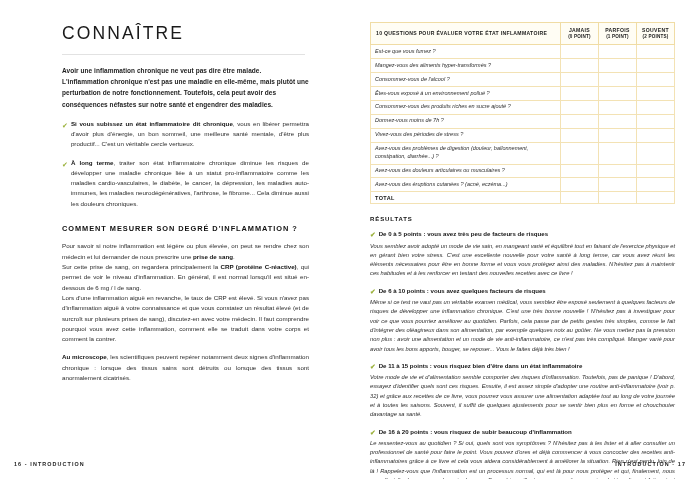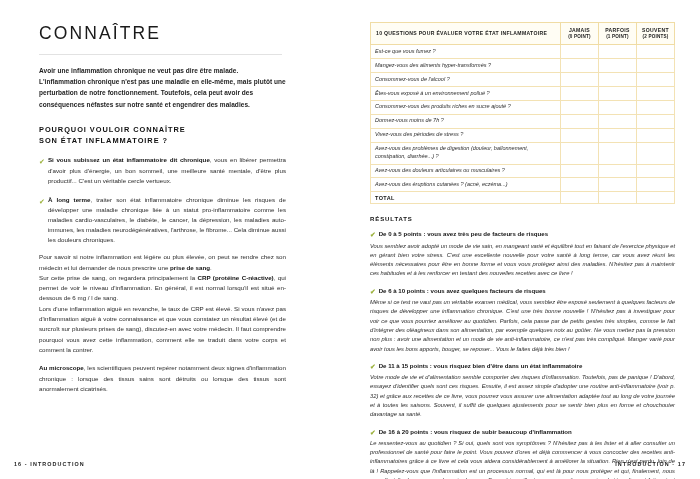--- a/index.html
+++ b/index.html
@@ -7,21 +7,21 @@
     width: 700px; height: 479px;
     background: #ffffff;
     font-family: "Liberation Sans", sans-serif;
     overflow: hidden;
   }
   .spread { position: relative; width: 700px; height: 479px; display: flex; }
 
   
   .page-left {
     width: 350px; height: 479px; position: relative;
-    padding: 22px 28px 0 39px;
+    padding: 22px 28px 0 62px;
   }
   .doc-title {
     font-size: 17.5px;
     letter-spacing: 2.1px;
     line-height: 1.32;
     font-weight: 400;
     color: #1a1a1a;
     text-transform: uppercase;
   }
   .title-rule {
@@ -174,35 +174,32 @@
 <div class="spread">
 
   <div class="page-left">
     <h1 class="doc-title">
       <span>CONNAÎTRE</span><br>
     </h1>
     <div class="title-rule"></div>
 
     <p class="intro-para">Avoir une inflammation chronique ne veut pas dire être malade. L'inflammation chronique n'est pas une maladie en elle-même, mais plutôt une perturbation de notre fonctionnement. Toutefois, cela peut avoir des conséquences néfastes sur notre santé et engendrer des maladies.</p>
 
-    <h2 class="sec-head">
-      <span>POURQUOI VOULOIR CONNAÎTRE</span><br>
-      <span>SON ÉTAT INFLAMMATOIRE ?</span>
-    </h2>
 
     <div class="bullet-block">
       <span class="check">✔</span>
       <p class="bullet-text"><b>Si vous subissez un état inflammatoire dit chronique</b><span>, vous en libérer permettra d'avoir plus d'énergie, un bon sommeil, une meilleure santé mentale, d'être plus productif... C'est un véritable cercle vertueux.</span></p>
     </div>
 
     <div class="bullet-block">
       <span class="check">✔</span>
       <p class="bullet-text"><b>À long terme</b><span>, traiter son état inflammatoire chronique diminue les risques de développer une maladie chronique liée à un statut pro-inflammatoire comme les maladies cardio-vasculaires, le diabète, le cancer, la dépression, les maladies auto-immunes, les maladies neurodégénératives, l'arthrose, le fibrome... Cela diminue aussi les douleurs chroniques.</span></p>
     </div>
 
+    <h2 class="sec-head">COMMENT MESURER SON DEGRÉ D'INFLAMMATION ?</h2>
 
     <p class="body-para"><span>Pour savoir si notre inflammation est légère ou plus élevée, on peut se rendre chez son médecin et lui demander de nous prescrire une </span><b>prise de sang</b><span>.</span></p>
 
     <p class="body-para tight"><span>Sur cette prise de sang, on regardera principalement la </span><b>CRP (protéine C-réactive)</b><span>, qui permet de voir le niveau d'inflammation. En général, il est normal lorsqu'il est situé en-dessous de 6 mg / l de sang.</span></p>
 
     <p class="body-para tight">Lors d'une inflammation aiguë en revanche, le taux de CRP est élevé. Si vous n'avez pas d'inflammation aiguë à votre connaissance et que vous constatez un résultat élevé (et de surcroît sur plusieurs prises de sang), discutez-en avec votre médecin. Il faut comprendre pourquoi vous avez cette inflammation, comment elle se traduit dans votre corps et comment la contrer.</p>
 
     <p class="body-para para-gap"><b>Au microscope</b><span>, les scientifiques peuvent repérer notamment deux signes d'inflammation chronique : lorsque des tissus sains sont détruits ou lorsque des tissus sont anormalement cicatrisés.</span></p>
 
     <div class="folio">16 - INTRODUCTION</div>

